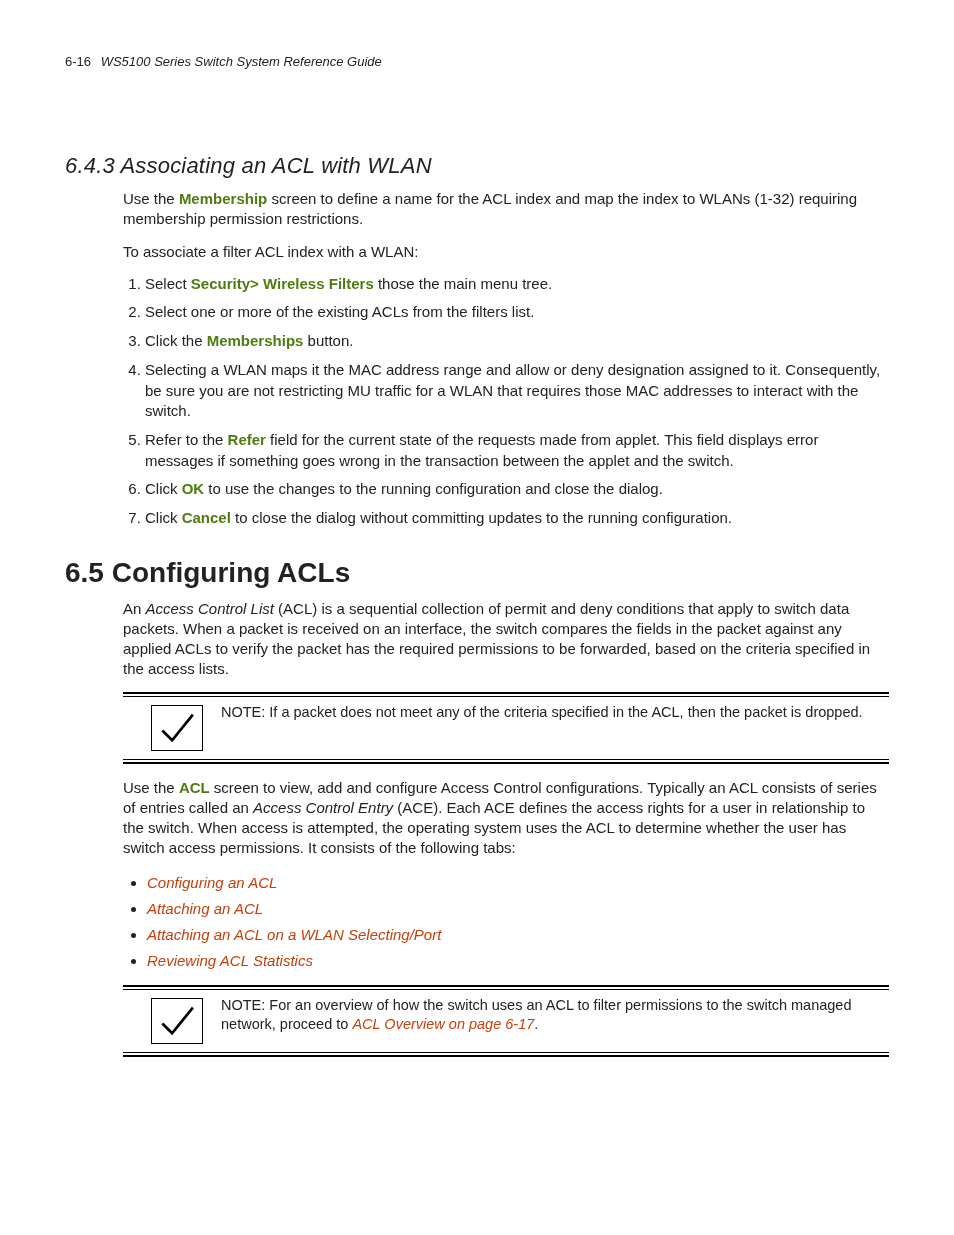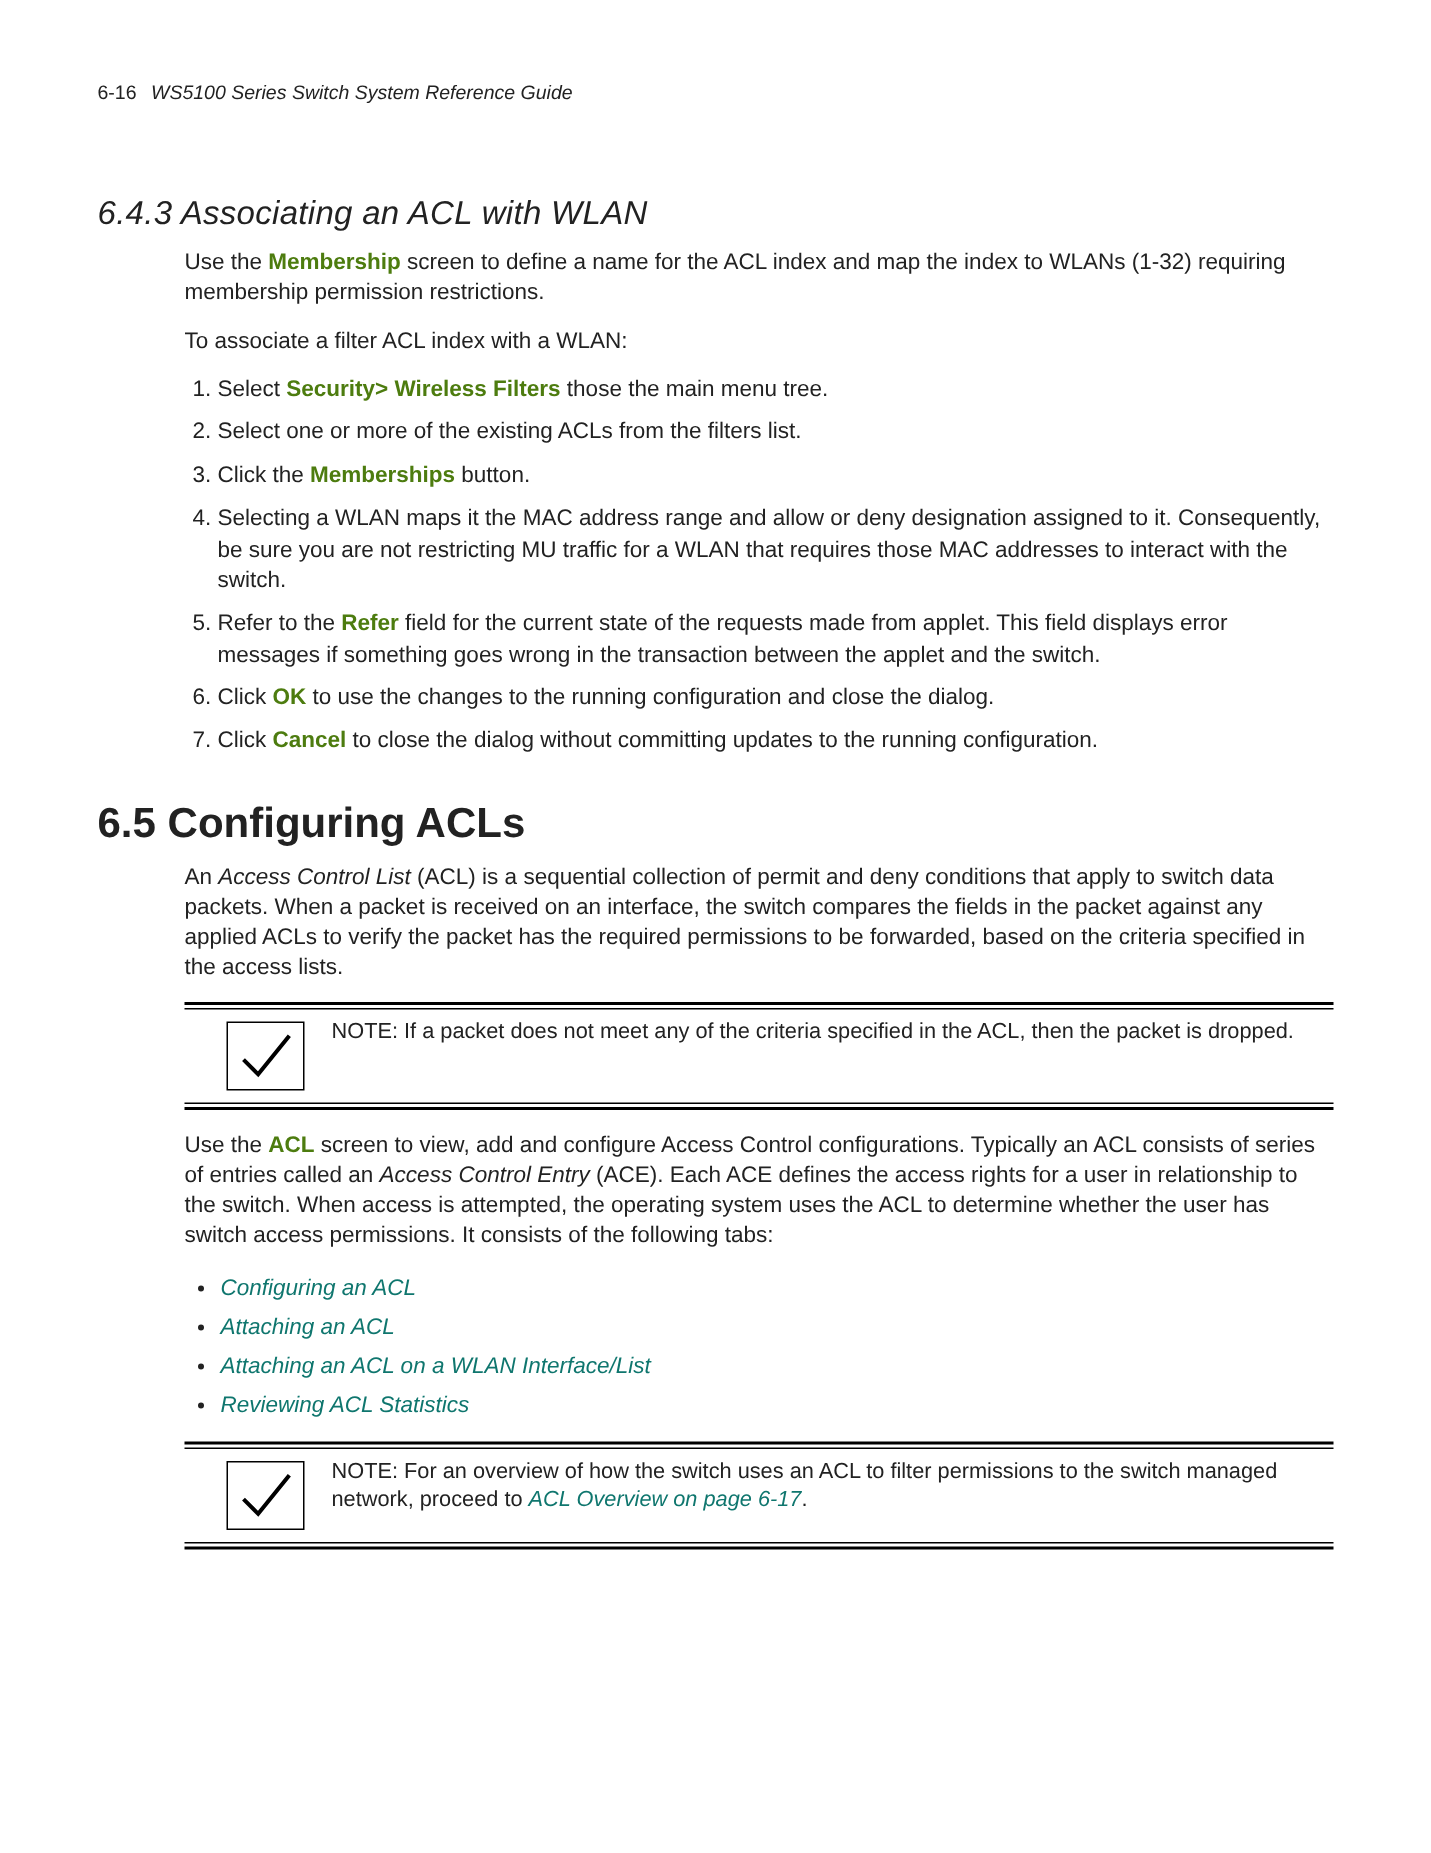--- a/index.html
+++ b/index.html
@@ -14,21 +14,21 @@
     min-height: 1235px;
     margin: 0 auto;
     padding: 54px 65px 60px 65px;
     box-sizing: border-box;
   }
   .running-header {
     font-size: 13px;
     font-family: Arial, Helvetica, sans-serif;
     font-style: italic;
     color: #222;
-    margin-bottom: 60px;
+    margin-bottom: 84px;
   }
   .running-header .pnum {
     font-style: normal;
     margin-right: 6px;
   }
   .content {
     padding-left: 58px;
   }
   h3.sub {
     font-family: "Arial Narrow", Arial, sans-serif;
@@ -47,21 +47,21 @@
     margin: 28px 0 10px 0;
     margin-left: -58px;
   }
   p.body, .intro {
     font-size: 15px;
     line-height: 1.35;
     margin: 6px 0 12px 0;
     color: #222;
   }
   .teal { color: #4d7c0f; font-weight: 700; }
-  .teal-link { color: #0f766e; font-style: italic; }
+  .teal-link { color: #c2410c; font-style: italic; }
   .ital { font-style: italic; }
   ol.steps {
     margin: 6px 0 12px 0;
     padding-left: 22px;
     font-size: 15px;
     line-height: 1.38;
   }
   ol.steps li { margin: 8px 0; }
   ol.steps li p { margin: 8px 0 0 0; font-size: 15px; line-height:1.38;}
   ul.bullets {
@@ -168,21 +168,21 @@
       </div>
     </div>
 
     <p class="body">
       <span>Use the </span><span class="teal">ACL</span><span> screen to view, add and configure Access Control configurations. Typically an ACL consists of series of entries called an </span><span class="ital">Access Control Entry</span><span> (ACE). Each ACE defines the access rights for a user in relationship to the switch. When access is attempted, the operating system uses the ACL to determine whether the user has switch access permissions. It consists of the following tabs:</span>
     </p>
 
     <ul class="bullets">
       <li><span class="teal-link">Configuring an ACL</span></li>
       <li><span class="teal-link">Attaching an ACL</span></li>
-      <li><span class="teal-link">Attaching an ACL on a WLAN Interface/List</span></li>
+      <li><span class="teal-link">Attaching an ACL on a WLAN Selecting/Port</span></li>
       <li><span class="teal-link">Reviewing ACL Statistics</span></li>
     </ul>
 
     <div class="notebox">
       <div class="notebox-inner">
         <div class="note-icon">
           <svg viewBox="0 0 40 36" width="100%" height="100%">
             <polyline points="8,20 16,28 33,7" fill="none" stroke="#000" stroke-width="2.2"></polyline>
           </svg>
         </div>

